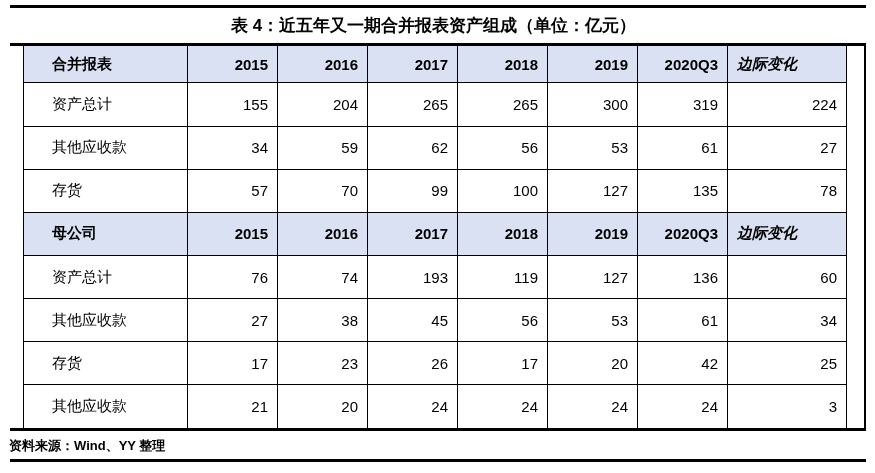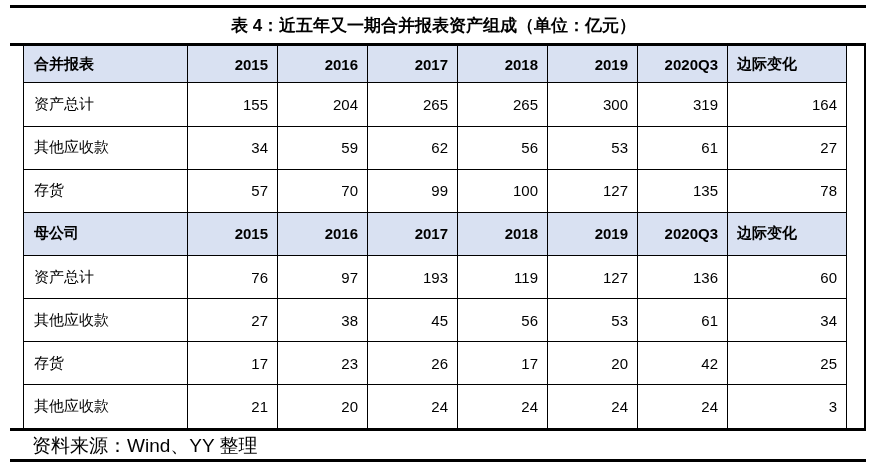--- a/index.html
+++ b/index.html
@@ -63,47 +63,48 @@
   .data-table tr { height: 35px; }
   .data-table tr.first-row { height: 30px; }
   .data-table tr:first-child th { border-top: none; }
   .data-table tr:last-child td { border-bottom: none; }
   .data-table tr.header-row th {
     background: var(--header-bg);
     font-weight: 700;
   }
   .label-cell {
     text-align: left;
-    padding-left: 10px;
+    padding-left: 28px;
   }
   .num-cell {
     text-align: right;
     padding-right: 9px;
   }
   .last-col-head {
     text-align: left;
     padding-left: 9px;
+    font-style: italic;
   }
   td.bold { font-weight: 400; }
   .right-boundary {
     position: absolute;
     left: 864px;
     top: 46px;
     width: 2px;
     height: 382px;
     background: var(--border-color);
   }
   .source-note {
     position: absolute;
-    left: 32px;
+    left: 9px;
     top: 434px;
     height: 24px;
     line-height: 24px;
-    font-size: 19px;
-    font-weight: 400;
+    font-size: 13px;
+    font-weight: 700;
   }
 </style>
 </head>
 <body>
 
 <div class="page">
   <div class="rule rule-top"></div>
 
   <div class="title">表 4：近五年又一期合并报表资产组成（单位：亿元）</div>
 
@@ -132,21 +133,21 @@
           <th class="last-col-head">边际变化</th>
         </tr>
         <tr>
           <td class="label-cell">资产总计</td>
           <td class="num-cell">155</td>
           <td class="num-cell">204</td>
           <td class="num-cell">265</td>
           <td class="num-cell">265</td>
           <td class="num-cell">300</td>
           <td class="num-cell">319</td>
-          <td class="num-cell">164</td>
+          <td class="num-cell">224</td>
         </tr>
         <tr>
           <td class="label-cell bold">其他应收款</td>
           <td class="num-cell">34</td>
           <td class="num-cell">59</td>
           <td class="num-cell">62</td>
           <td class="num-cell">56</td>
           <td class="num-cell">53</td>
           <td class="num-cell">61</td>
           <td class="num-cell">27</td>
@@ -167,21 +168,21 @@
           <th class="num-cell">2016</th>
           <th class="num-cell">2017</th>
           <th class="num-cell">2018</th>
           <th class="num-cell">2019</th>
           <th class="num-cell">2020Q3</th>
           <th class="last-col-head">边际变化</th>
         </tr>
         <tr>
           <td class="label-cell">资产总计</td>
           <td class="num-cell">76</td>
-          <td class="num-cell">97</td>
+          <td class="num-cell">74</td>
           <td class="num-cell">193</td>
           <td class="num-cell">119</td>
           <td class="num-cell">127</td>
           <td class="num-cell">136</td>
           <td class="num-cell">60</td>
         </tr>
         <tr>
           <td class="label-cell bold">其他应收款</td>
           <td class="num-cell">27</td>
           <td class="num-cell">38</td>

